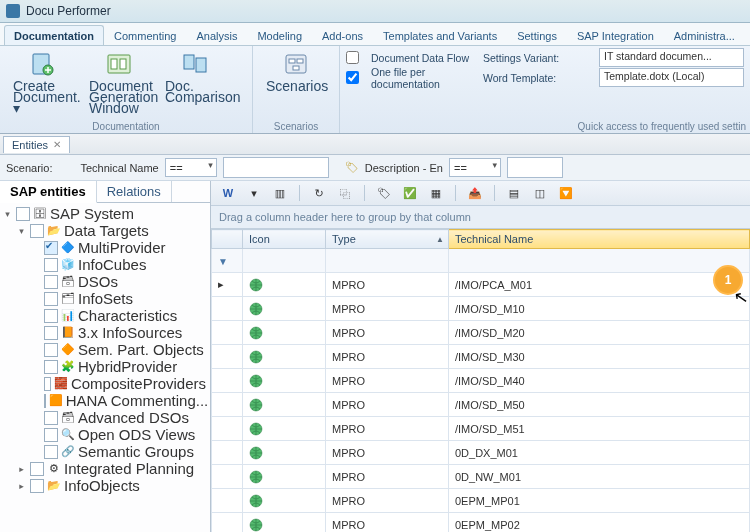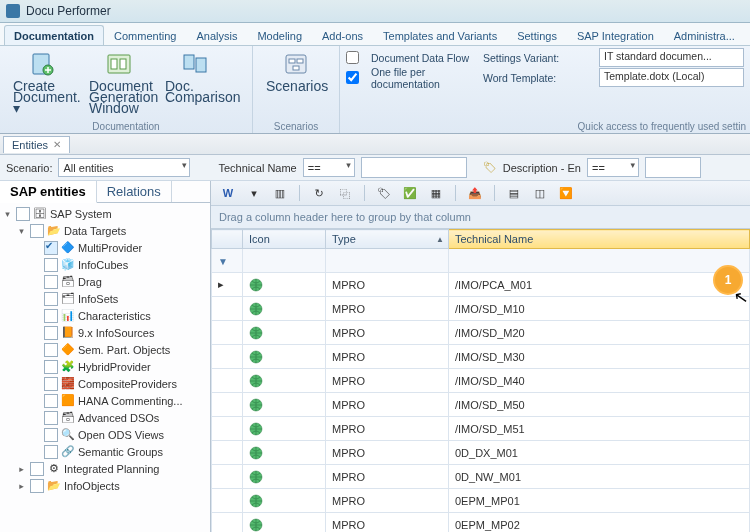--- a/index.html
+++ b/index.html
@@ -34,21 +34,21 @@
 .side-tabs{display:flex;border-bottom:1px solid #b6c4d2}
 .side-tab{padding:3px 10px;font-size:13px;border-right:1px solid #ccd7e2;color:#355a80;cursor:pointer}
 .side-tab.active{background:#fff;color:#000;font-weight:600;border-bottom:1px solid #fff;margin-bottom:-1px}
 .tree{flex:1;overflow:auto;padding:2px 0}
 .tn{display:flex;align-items:center;height:17px;padding:0 4px;gap:3px;white-space:nowrap}
 .tn .tw{width:11px;text-align:center;color:#666;cursor:pointer;font-size:9px}
 .tn .cb{width:12px;height:12px;border:1px solid #9aaec0;background:#fff}
 .tn .cb.chk{background:#daeeff;position:relative}
 .tn .cb.chk::after{content:"✔";position:absolute;top:-2px;left:0;font-size:10px;color:#2568a8}
 .tn .ic{width:14px;height:14px;display:flex;align-items:center;justify-content:center}
-.tn .lbl{font-size:11px}
+.tn .lbl{font-size:15px}
 .main{flex:1;display:flex;flex-direction:column}
 .toolbar{height:24px;background:linear-gradient(180deg,#f1f5fa,#e3eaf2);border-bottom:1px solid #c2d0de;display:flex;align-items:center;padding:0 6px;gap:4px}
 .tbtn{width:20px;height:18px;display:flex;align-items:center;justify-content:center;border:1px solid transparent;border-radius:2px;cursor:pointer}
 .tsep{width:1px;height:16px;background:#b9c9d8;margin:0 4px}
 .groupbox{height:22px;background:#e8eff7;border-bottom:1px solid #c2d0de;color:#6a839c;font-size:11px;display:flex;align-items:center;padding:0 8px}
 .gridwrap{position:relative;flex:1;overflow:hidden}
 table.grid{border-collapse:collapse;width:100%;font-size:11px}
 .grid th{background:linear-gradient(180deg,#f5f8fc,#e3ecf6);border:1px solid #c2d0de;padding:3px 6px;text-align:left;font-weight:normal;color:#2d4c6a;position:relative}
 .grid th.sel{background:linear-gradient(180deg,#fff0c6,#ffe082);border-color:#e0b94a}
 .grid th .sort{position:absolute;right:4px;top:5px;font-size:8px;color:#567}
@@ -155,21 +155,20 @@
 
 <div class="tabstrip">
   <div class="wtab">
     <span>Entities</span>
     <span class="x">✕</span>
   </div>
 </div>
 
 <div class="filterbar">
   <span>Scenario:</span>
-  <div class="combo" style="width:110px">All entities</div>
   <span style="width:16px"></span>
   <span>Technical Name</span>
   <div class="combo">==</div>
   <input class="txtin" style="">
   <span style="width:4px"></span>
   <span style="color:#c0a030">🏷</span>
   <span>Description - En</span>
   <div class="combo">==</div>
   <input class="txtin" style="width: 50px;">
 </div>
@@ -201,36 +200,36 @@
             <span class="lbl">MultiProvider</span>
           </div>
           <div class="tn" style="padding-left: 44px;">
             <span class="cb"></span>
             <span class="ic">🧊</span>
             <span class="lbl">InfoCubes</span>
           </div>
           <div class="tn" style="padding-left: 44px;">
             <span class="cb"></span>
             <span class="ic">🗃</span>
-            <span class="lbl">Drag</span>
+            <span class="lbl">DSOs</span>
           </div>
           <div class="tn" style="padding-left: 44px;">
             <span class="cb"></span>
             <span class="ic">🗂</span>
             <span class="lbl">InfoSets</span>
           </div>
           <div class="tn" style="padding-left: 44px;">
             <span class="cb"></span>
             <span class="ic">📊</span>
             <span class="lbl">Characteristics</span>
           </div>
           <div class="tn" style="padding-left: 44px;">
             <span class="cb"></span>
             <span class="ic">📙</span>
-            <span class="lbl">9.x InfoSources</span>
+            <span class="lbl">3.x InfoSources</span>
           </div>
           <div class="tn" style="padding-left: 44px;">
             <span class="cb"></span>
             <span class="ic">🔶</span>
             <span class="lbl">Sem. Part. Objects</span>
           </div>
           <div class="tn" style="padding-left: 44px;">
             <span class="cb"></span>
             <span class="ic">🧩</span>
             <span class="lbl">HybridProvider</span>

